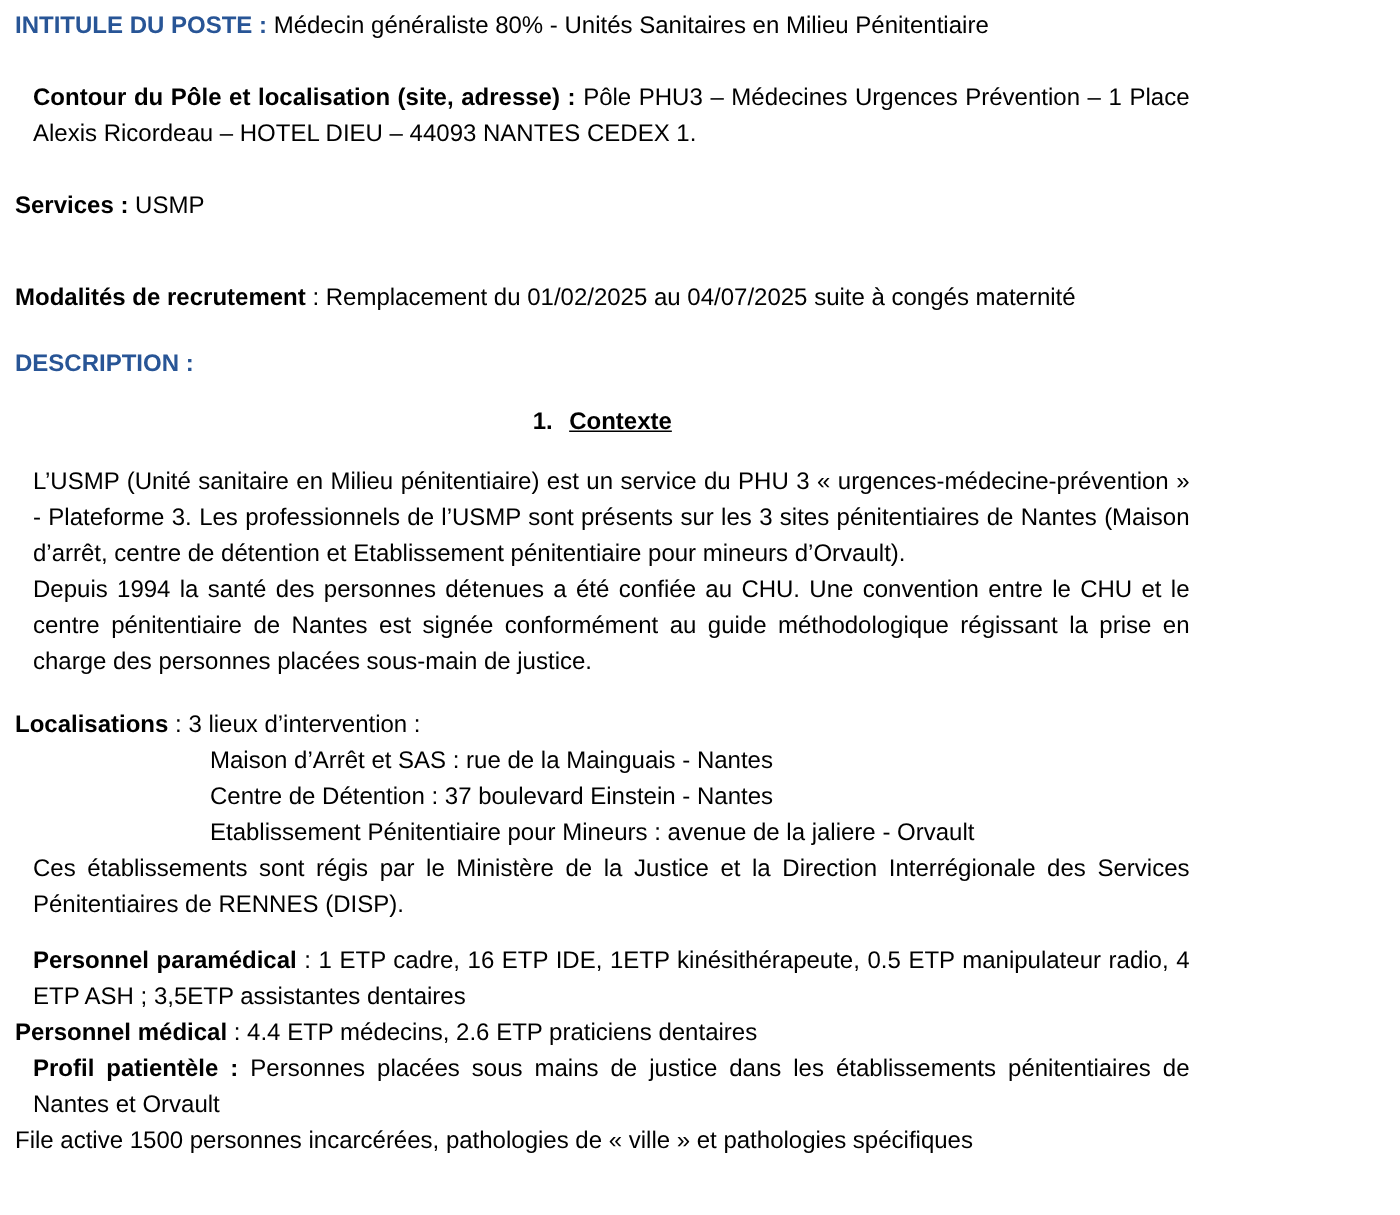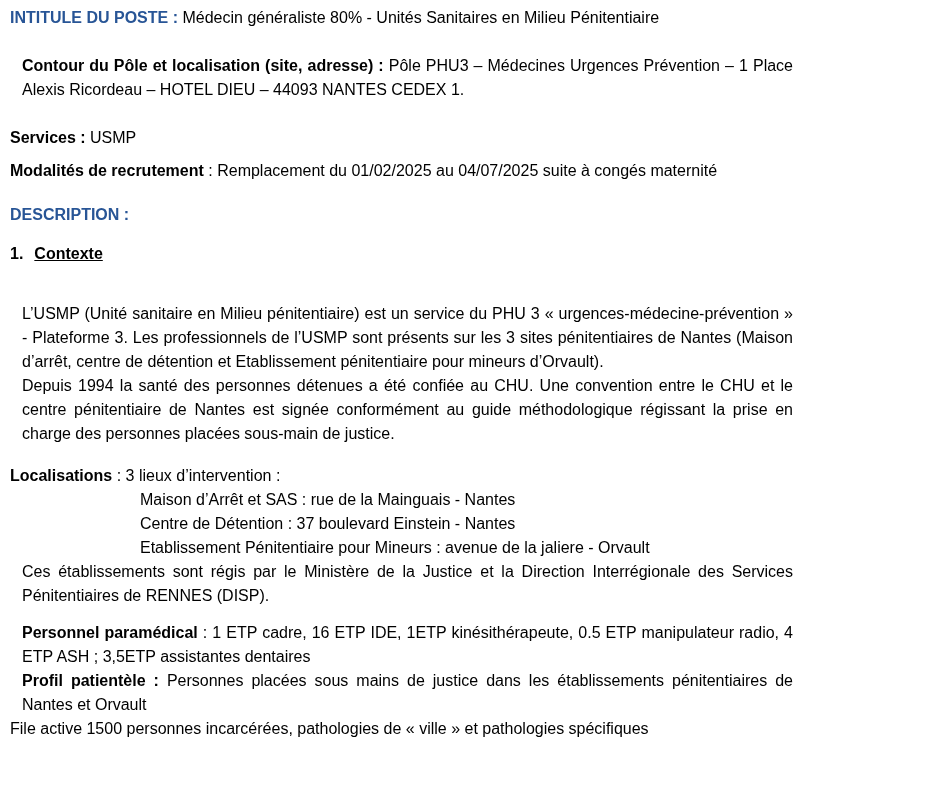--- a/index.html
+++ b/index.html
@@ -27,24 +27,24 @@
     font-weight: bold;
   }
   .bold { font-weight: bold; }
   .justify { text-align: justify; margin-left: 12px; }
   .underline { text-decoration: underline; }
 
   
   .block-intitule      { margin-bottom: 24px; }
   .block-identification{ margin-bottom: 21px; }
   .block-contour       { margin-bottom: 24px; }
-  .block-services      { margin-bottom: 9px; }
+  .block-services      { margin-bottom: 37px; }
   .block-modalites     { margin-bottom: 20px; }
   .block-description   { margin-bottom: 15px; }
-  .block-contexte-h    { margin-bottom: 36px; }
+  .block-contexte-h    { margin-bottom: 16px; text-align: center; }
   .block-contexte-body { margin-bottom: 18px; }
   .block-etablissements{ margin-bottom: 13px; }
 
   .contexte-number { display: inline-block; margin-right: 11px; }
   .site-line { padding-left: 130px; }
 </style>
 </head>
 <body>
 
 <div class="doc">
@@ -93,20 +93,24 @@
     <p class="site-line">Etablissement Pénitentiaire pour Mineurs : avenue de la jaliere - Orvault</p>
   </div>
 
   <p class="block-etablissements justify">Ces établissements sont régis par le Ministère de la Justice et la Direction Interrégionale des Services Pénitentiaires de RENNES (DISP).</p>
 
   <div>
     <p class="justify">
       <span class="bold">Personnel paramédical</span>
       <span>: 1 ETP cadre, 16 ETP IDE, 1ETP kinésithérapeute, 0.5 ETP manipulateur radio, 4 ETP ASH ; 3,5ETP assistantes dentaires</span>
     </p>
+    <p>
+      <span class="bold">Personnel médical</span>
+      <span>: 4.4 ETP médecins, 2.6 ETP praticiens dentaires</span>
+    </p>
     <p class="justify">
       <span class="bold">Profil patientèle :</span>
       <span>Personnes placées sous mains de justice dans les établissements pénitentiaires de Nantes et Orvault</span>
     </p>
     <p>File active 1500 personnes incarcérées, pathologies de « ville » et pathologies spécifiques</p>
   </div>
 
 </div>
 
 </body></html>

